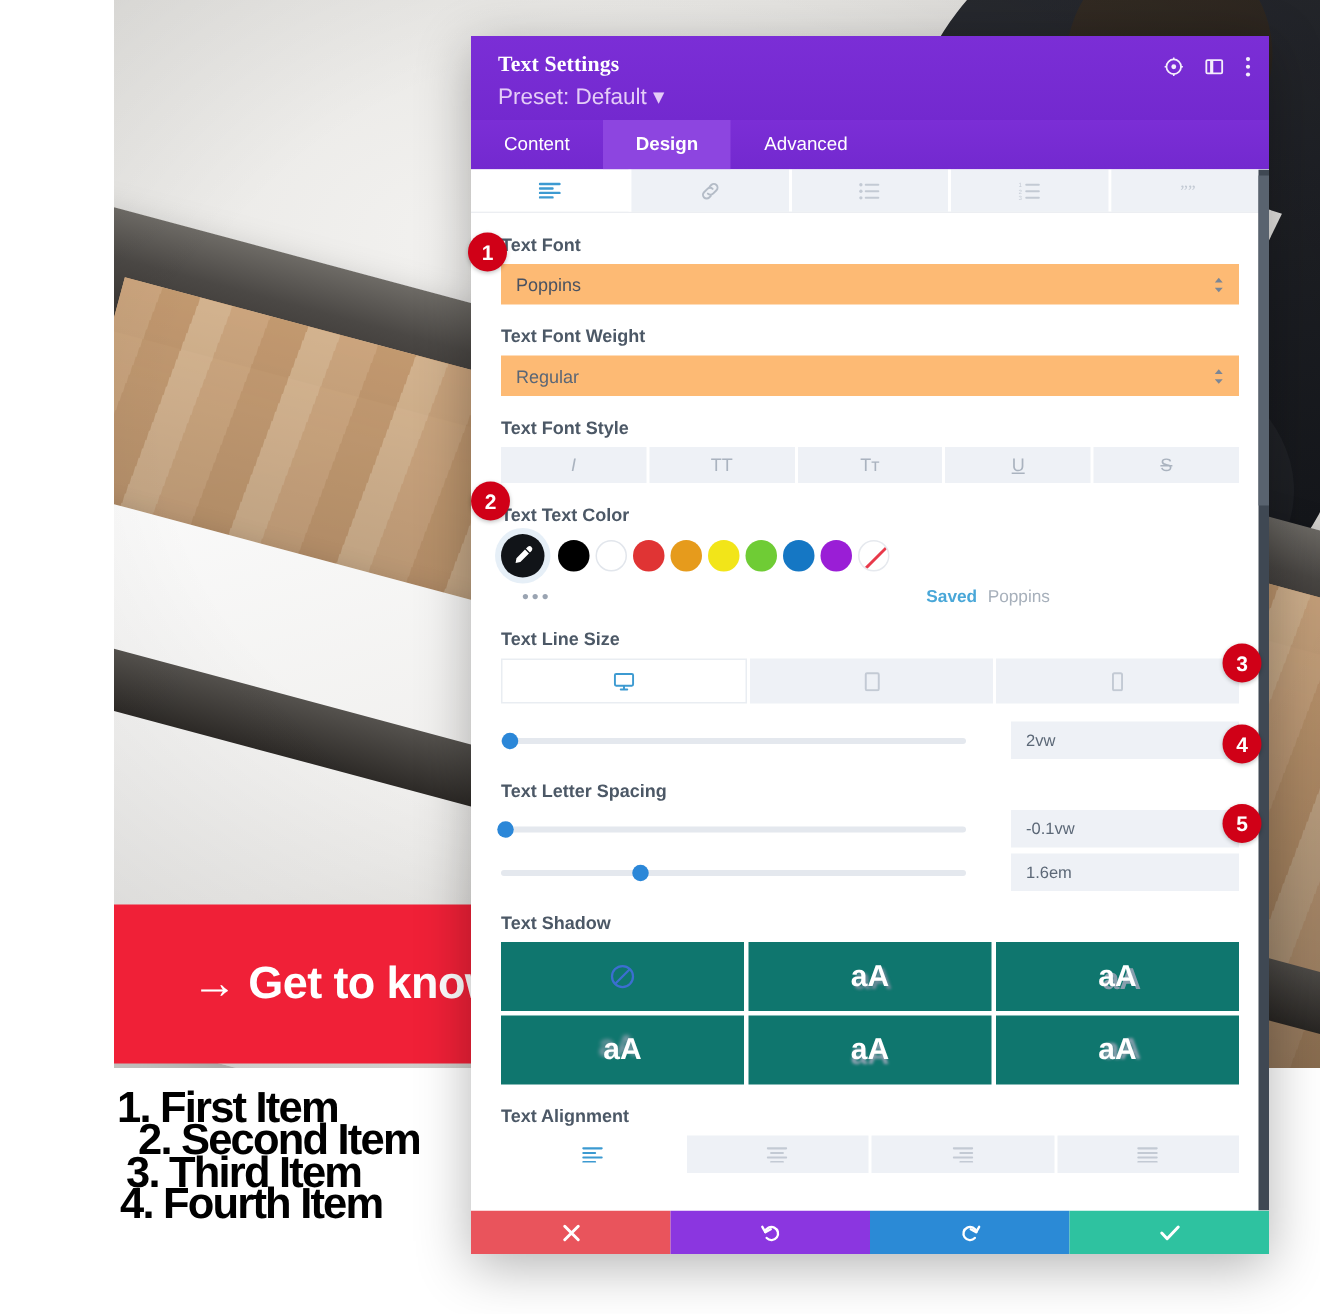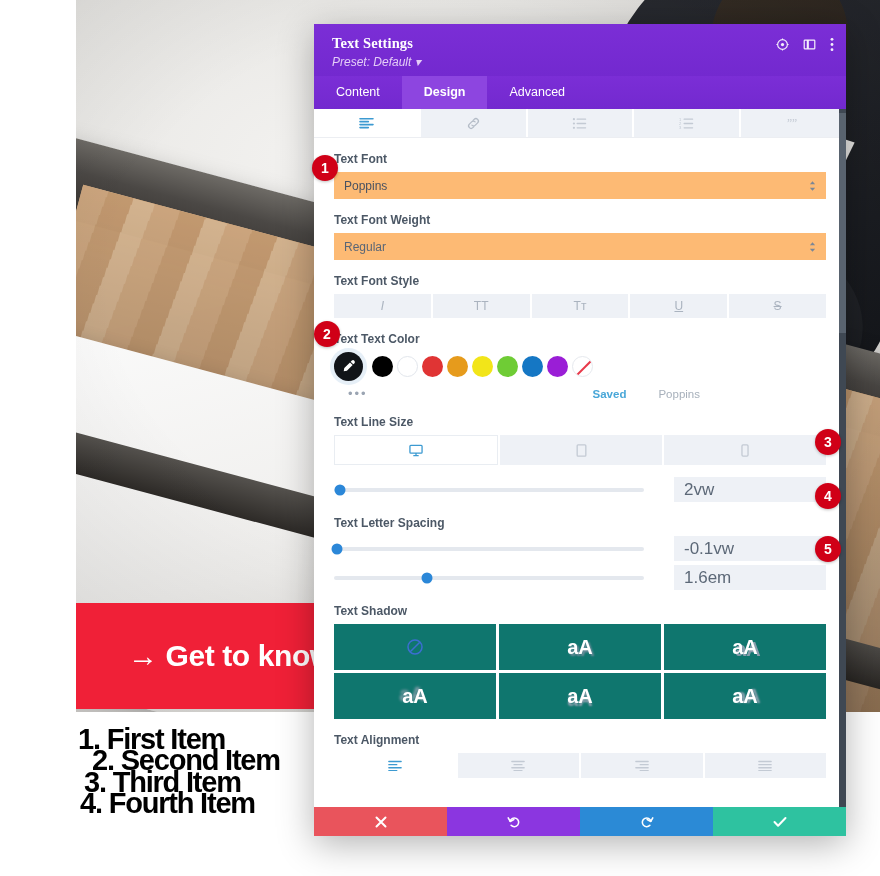--- a/index.html
+++ b/index.html
@@ -154,23 +154,22 @@
   }
   .mh-title {
     color: #ffffff;
     font-size: 14.5px;
     font-weight: bold;
     letter-spacing: .1px;
     font-family: Liberation Serif, serif;
   }
   .mh-preset {
     color: #e4cdf7;
-    font-size: 12px;
+    font-size: 15px;
     margin-top: 3px;
-    font-style: italic;
   }
   .mh-icons {
     position: absolute; right: 12px; top: 13px;
     display: flex; align-items: center; gap: 14px;
   }
   .mh-icon { cursor: pointer; opacity: .92; display: flex; }
 
   .tabs {
     display: flex;
     background: #7a2fd4;
@@ -275,21 +274,21 @@
     content: ''; position: absolute;
     left: 50%; top: -4px; width: 2px; height: 30px;
     background: #e8394a; transform: rotate(45deg);
   }
   .swatch-meta {
     display: flex; align-items: center;
     justify-content: space-between;
     margin-top: 5px;
   }
   .dots { color: #9aa4b2; font-size: 13px; letter-spacing: 2px; padding-left: 14px; cursor: pointer; }
-  .meta-links { display: flex; gap: 32px; padding-right: 126px; }
+  .meta-links { display: flex; gap: 7px; padding-right: 126px; }
   .link-saved { color: #49a7d8; font-size: 11.5px; font-weight: bold; cursor: pointer; }
   .link-recent { color: #a7b0bb; font-size: 11.5px; cursor: pointer; }
 
   
   .device-row { display: flex; gap: 2px; margin-top: 4px; }
   .device-btn {
     flex: 1; height: 30px;
     background: #eef1f6;
     display: flex; align-items: center; justify-content: center;
     cursor: pointer;
@@ -316,21 +315,21 @@
     background: #2b87d8;
     transform: translate(-50%, -50%);
     cursor: pointer;
   }
   .slider-value {
     flex: 1;
     height: 25px;
     background: #eef1f6;
     display: flex; align-items: center;
     padding: 0 10px;
-    font-size: 17px;
+    font-size: 11px;
     color: #5c6877;
   }
 
   
   .shadow-grid {
     display: grid;
     grid-template-columns: repeat(3, 1fr);
     gap: 3px;
     margin-top: 5px;
   }

